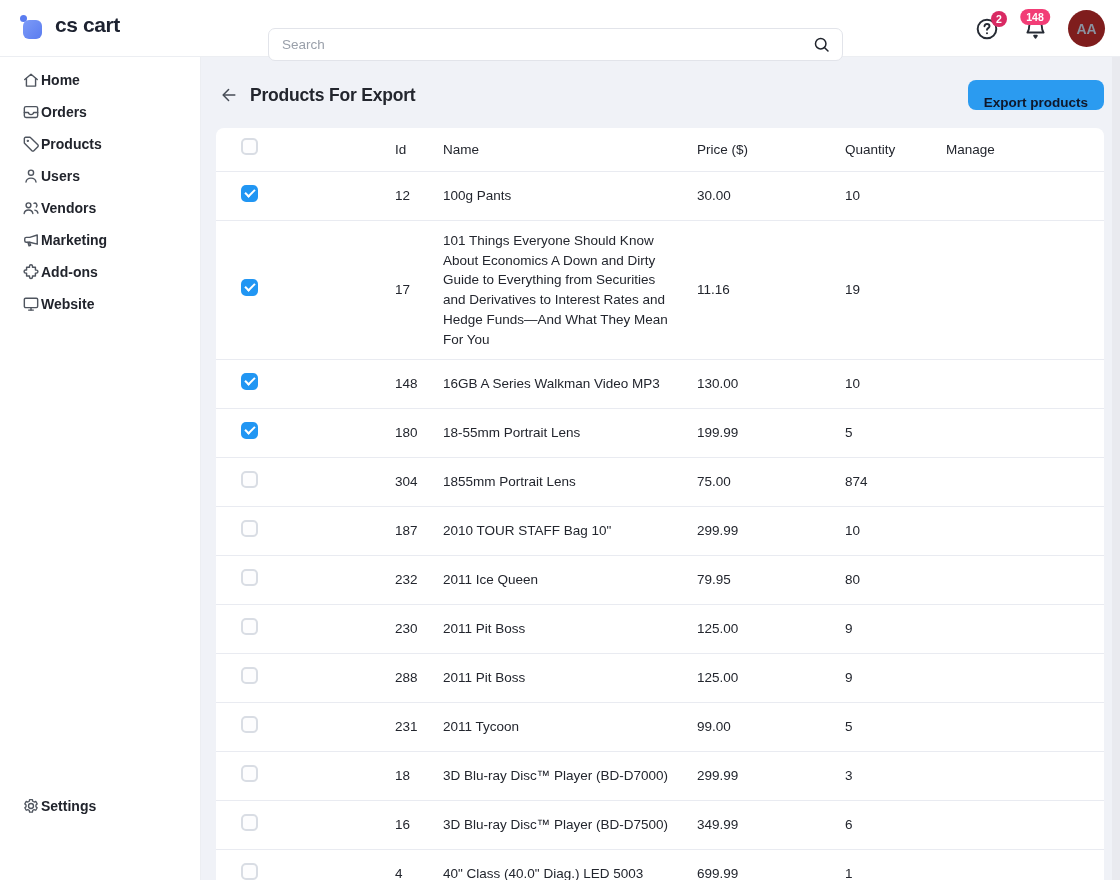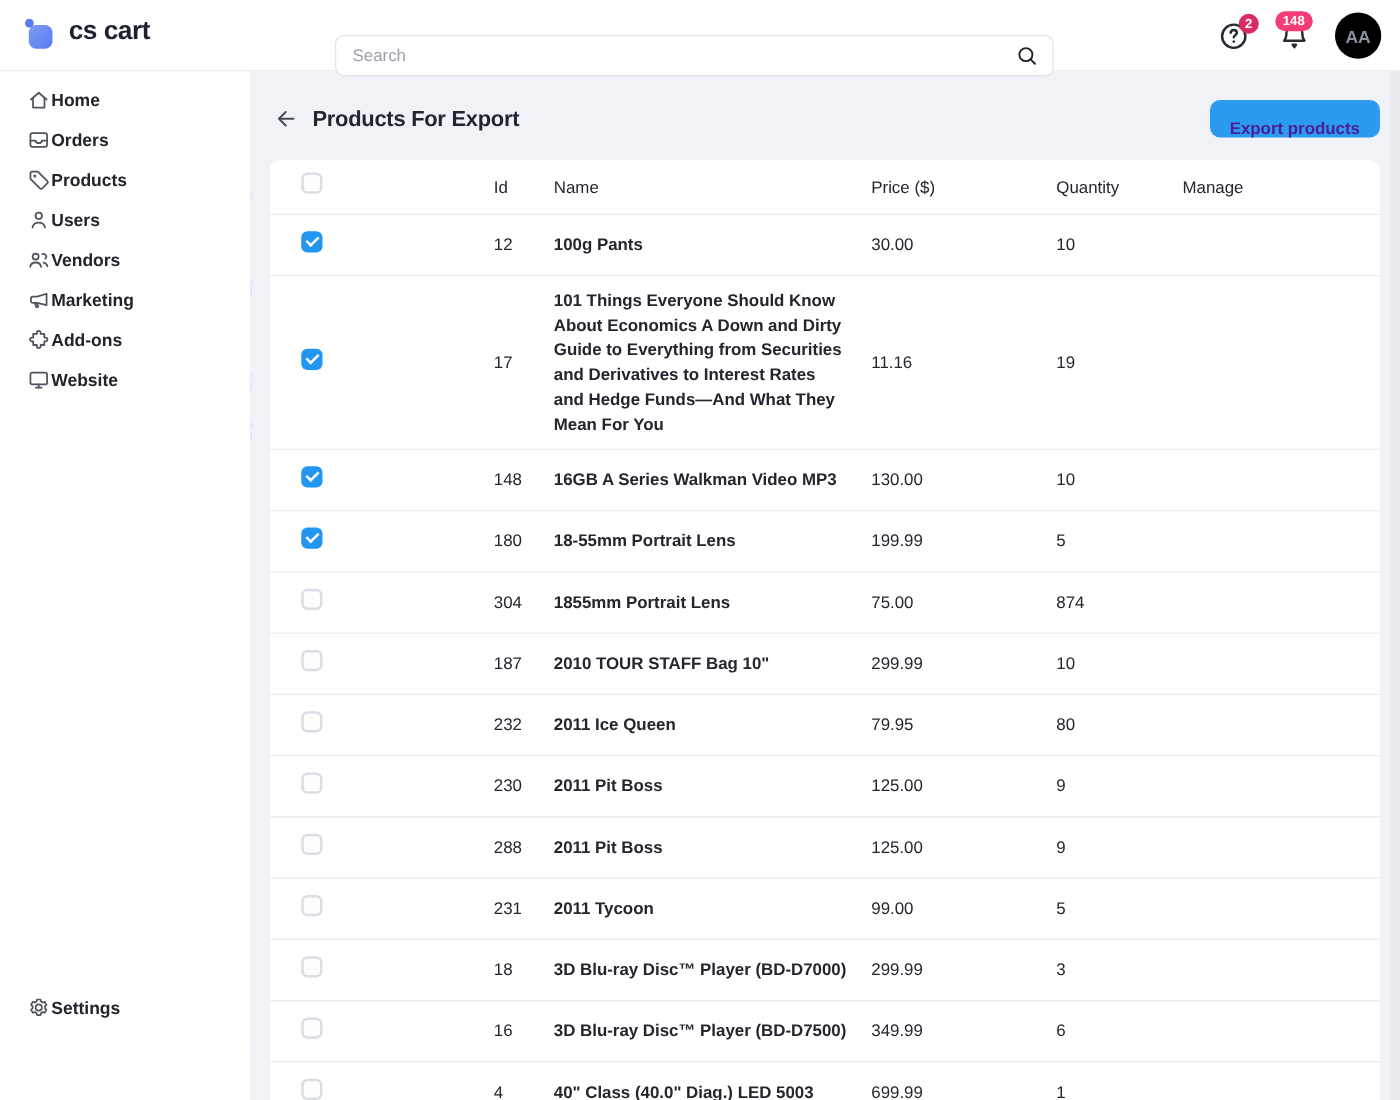--- a/index.html
+++ b/index.html
@@ -27,52 +27,52 @@
                  font-family:"Liberation Sans", sans-serif; }
   .search-input::placeholder{ color:#9aa0aa; }
   .search-icon{ position:absolute; right:12px; top:7px; width:19px; height:19px; cursor:pointer; }
 
   .topbar-right{ position:absolute; right:15px; top:0; height:57px; display:flex; align-items:center; gap:18px; }
   .icon-btn{ position:relative; width:30px; height:30px; display:flex; align-items:center; justify-content:center; cursor:pointer; }
   .badge{ position:absolute; background:var(--pink); color:#fff; font-size:10.5px; font-weight:700;
           border-radius:9px; display:flex; align-items:center; justify-content:center; z-index:2; }
   .badge-help{ top:-3px; right:-5px; width:16px; height:16px; background:#d92a63; }
   .badge-bell{ top:-5px; left:50%; transform:translateX(-50%); height:16px; padding:0 6px; background:#f23d76; }
-  .avatar{ width:37px; height:37px; border-radius:50%; background:#000000; color:#8a92a0;
+  .avatar{ width:37px; height:37px; border-radius:50%; background:#7f1d1d; color:#8a92a0;
            font-size:14px; font-weight:700; display:flex; align-items:center; justify-content:center; cursor:pointer; }
 
   
   .sidebar{ position:fixed; left:0; top:57px; bottom:0; width:201px; background:#fff;
             border-right:1px solid var(--panel-line); z-index:10; padding-top:7px; }
   .side-item{ height:32px; display:flex; align-items:center; padding-left:21px; cursor:pointer; }
   .side-item svg{ flex:0 0 20px; color:#4f555f; }
   .side-label{ font-size:14px; font-weight:700; color:#21242c; }
   .side-settings{ position:absolute; left:0; right:0; bottom:58px; }
 
   
   .main{ position:fixed; left:201px; top:57px; right:0; bottom:0; background:var(--main-bg); overflow:hidden; }
   .scroll-track{ position:absolute; right:0; top:0; bottom:0; width:8px; background:#e9eaef; cursor:pointer; }
 
   .page-header{ display:flex; align-items:center; margin:20px 16px 0 15px; height:36px; }
   .back-btn{ width:26px; height:26px; display:flex; align-items:center; justify-content:center;
              cursor:pointer; margin-right:8px; }
   .page-title{ font-size:17.5px; font-weight:700; color:#23262e; letter-spacing:-0.2px; }
-  .export-btn{ margin-left:auto; background:var(--accent); color:#4c1d95; border:none; border-radius:8px;
+  .export-btn{ margin-left:auto; background:var(--accent); color:#0f172a; border:none; border-radius:8px;
                height:30px; padding:15px 16px; font-size:13.5px; font-weight:600; cursor:pointer;
                font-family:"Liberation Sans", sans-serif; }
 
   .panel{ margin:15px 16px 0 15px; width:888px; background:#fff; border-radius:8px 8px 0 0; min-height:900px; }
 
   .trow{ display:grid; grid-template-columns:179px 48px 254px 148px 101px 1fr;
          align-items:center; border-bottom:1px solid var(--line); min-height:49px; padding:10px 0; }
   .thead{ min-height:44px; padding:0; color:var(--gray); font-size:12.5px; }
   .thead .cell{ font-weight:400; }
   .cell{ font-size:13.5px; color:var(--ink); line-height:19.7px; }
   .c-check{ padding-left:25px; }
-  .c-name{ padding-right:17px;font-weight:bold; }
+  .c-name{ padding-right:17px; }
 
   .checkbox{ display:inline-block; width:17px; height:17px; border-radius:5px;
              border:2px solid #d9dde4; background:#fdfdfe; cursor:pointer; position:relative; }
   .checkbox.checked{ border:none; background:var(--check-blue); }
   .checkbox.checked::after{ content:""; position:absolute; left:4px; top:4.5px; width:8px; height:4px;
              border-left:2px solid #fff; border-bottom:2px solid #fff; transform:rotate(-45deg); }
 </style>
 </head>
 <body>
 

